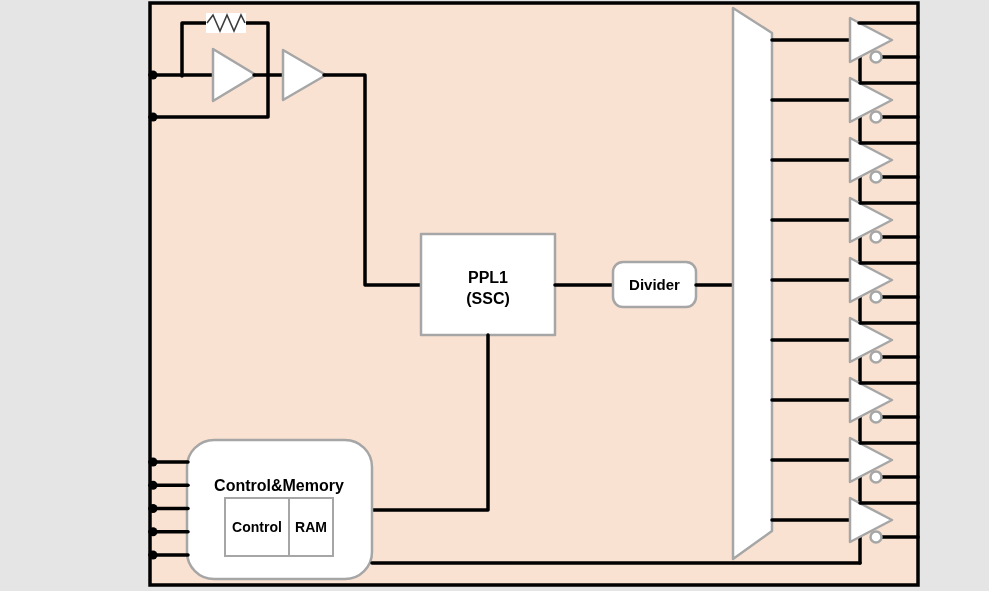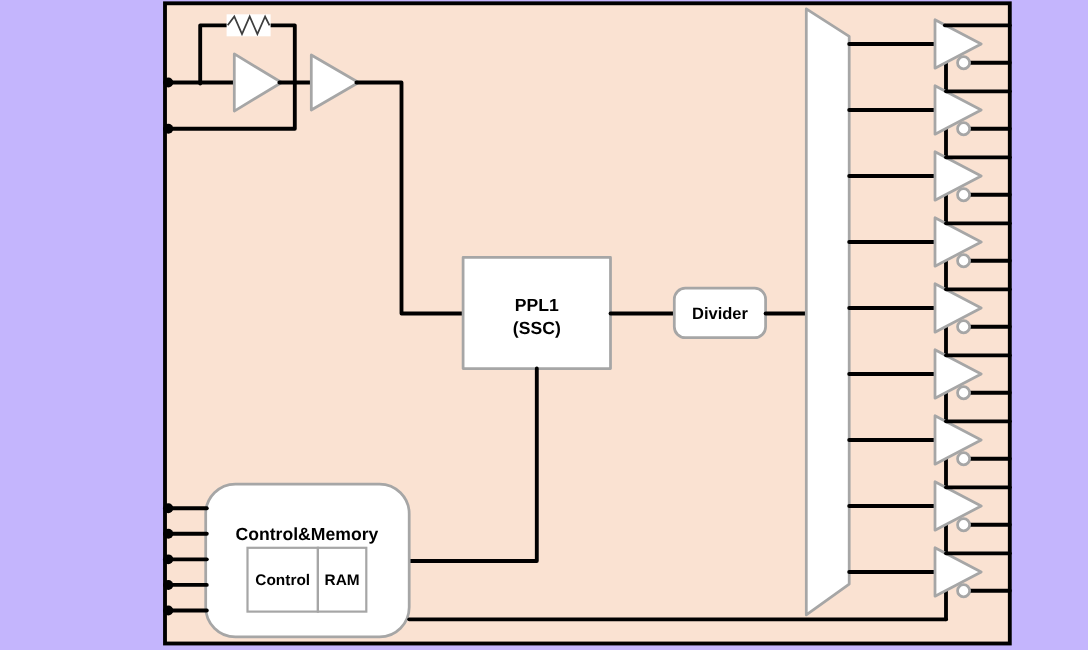--- a/index.html
+++ b/index.html
@@ -1,16 +1,16 @@
 <!DOCTYPE html>
 <html style="--chip-fill: #FAE2D2; --block-fill: #FFFFFF; --block-border: #A6A6A6; --wire: #000000;"><head>
 <meta charset="utf-8">
 <style>
   html,body{margin:0;padding:0;background:#000;}
-  .stage{position:relative;width:989px;height:591px;background:#c4b5fd;overflow:hidden;}
+  .stage{position:relative;width:989px;height:591px;background:#e5e5e5;overflow:hidden;}
   svg{display:block;}
   .chip{fill:var(--chip-fill);stroke:var(--wire);stroke-width:3.5;}
   .wire{stroke:var(--wire);stroke-width:3.5;fill:none;stroke-linecap:round;stroke-linejoin:round;}
   .block{fill:var(--block-fill);stroke:var(--block-border);stroke-width:2.5;stroke-linejoin:round;}
   .thinblock{fill:var(--block-fill);stroke:var(--block-border);stroke-width:2;}
   .dot{fill:var(--wire);stroke:none;}
   .zig{stroke:#3d3d3d;stroke-width:1.6;fill:none;stroke-linejoin:miter;}
   .lbl{font-family:"Liberation Sans","DejaVu Sans",sans-serif;font-weight:700;fill:#000;text-anchor:middle;}
   .lbl16{font-size:16px;}
   .lbl15{font-size:15px;}

